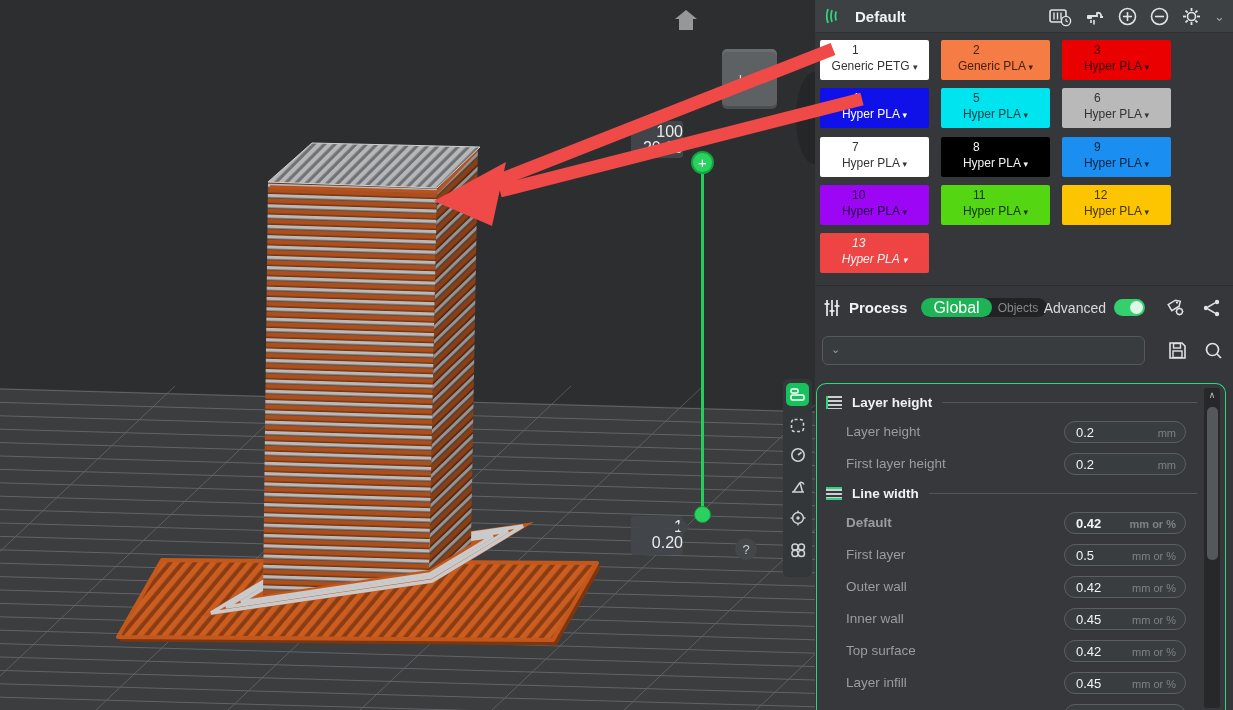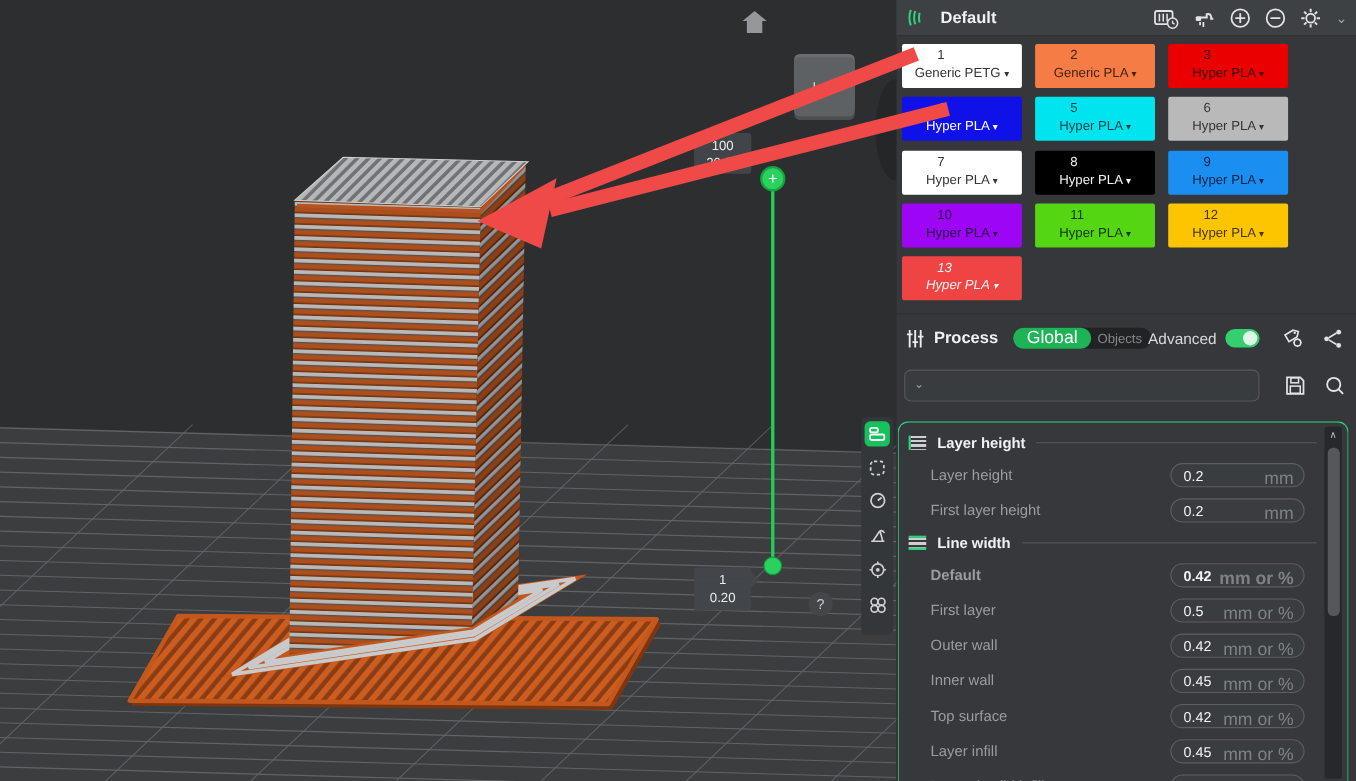--- a/index.html
+++ b/index.html
@@ -9,21 +9,21 @@
        -webkit-font-smoothing:antialiased}
   .abs{position:absolute}
 
   
   #scene{position:absolute;left:0;top:0;z-index:1}
   #nav-cube{left:722px;top:52px;width:55px;height:54px;background:#5e6163;
             border-radius:5px;color:#d7d8da;font-size:13px;display:flex;
             align-items:center;justify-content:center;z-index:6;
             box-shadow:0 -3px 0 #6a6d6f, 0 3px 0 #4c4f51}
   .tooltip{background:rgba(66,71,75,.95);border-radius:3px;color:#e9ebed;
-           font-size:12px;text-align:center;line-height:16px;padding-top:3px;z-index:6}
+           font-size:16px;text-align:right;line-height:16px;padding-top:3px;z-index:6}
   #tip-top{left:631px;top:121px;width:52px;height:37px}
   #tip-bottom{left:631px;top:516px;width:52px;height:39px}
   #tip-bottom:after{content:"";position:absolute;right:-5px;top:6px;width:10px;height:10px;
            background:rgba(66,71,75,.95);transform:rotate(45deg)}
   #help-badge{left:735px;top:538px;width:22px;height:22px;border-radius:50%;
            background:#43474a;color:#cbced0;font-size:13px;display:flex;
            align-items:center;justify-content:center;z-index:6}
   #layer-slider-line{left:701px;top:166px;width:3px;height:348px;background:#25ce59;z-index:5}
   #slider-handle-top{left:691px;top:151px;width:23px;height:23px;border-radius:50%;
            background:#2bd15e;border:2px solid #15a341;z-index:6;color:#fff;
@@ -91,21 +91,21 @@
   .sec-header .rule{flex:1;height:1px;background:#53565a;margin:0 14px 0 10px}
   .sec-ic{width:16px;height:13px;margin-left:9px;position:relative;
           background:repeating-linear-gradient(#cdcfd1 0 2px,transparent 2px 4px)}
   .sec-ic.i0{border-left:2px solid #2ed47e}
   .sec-ic.i1{border-top:2px solid #2ed47e;border-bottom:2px solid #2ed47e}
   .set-row{position:absolute;left:0;width:394px;height:32px}
   .set-row .lbl{position:absolute;left:29px;top:8px;color:#9a9da0;font-size:13.5px}
   .set-row .box{position:absolute;left:247px;top:5px;width:122px;height:22px;
                 border:1px solid #5c5f62;border-radius:11px;background:#3a3d40}
   .set-row .val{position:absolute;left:11px;top:3px;font-size:13px;color:#f2f3f4}
-  .set-row .unit{position:absolute;right:9px;top:5px;font-size:16px;color:#7f8285}
+  .set-row .unit{position:absolute;right:9px;top:5px;font-size:11px;color:#7f8285}
   #scrollbar{position:absolute;right:5px;top:4px;width:16px;height:320px;
              background:#27282a;border-radius:3px}
   #scroll-up{position:absolute;top:2px;left:0;width:16px;text-align:center;
              color:#b9bbbd;font-size:9px}
   #scroll-thumb{position:absolute;left:2.5px;top:19px;width:11px;height:153px;
              background:#55585a;border-radius:5px}
 
   #annotation{position:absolute;left:0;top:0;z-index:60;pointer-events:none}
   svg{display:block}
 </style>

